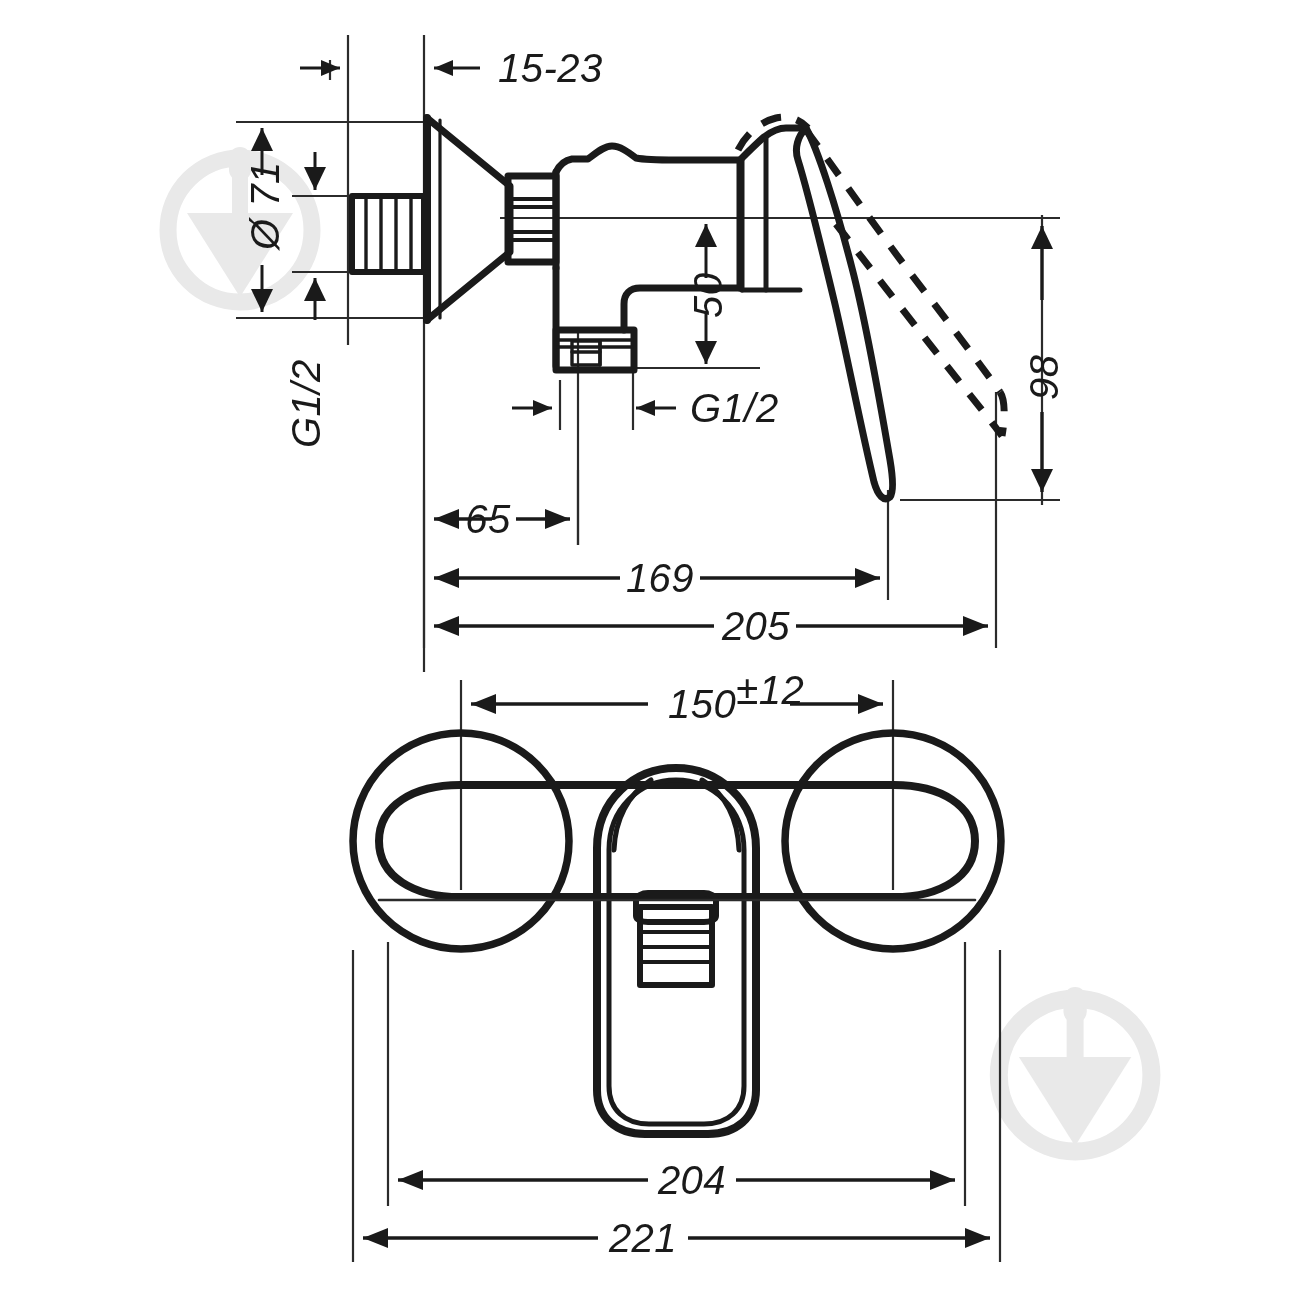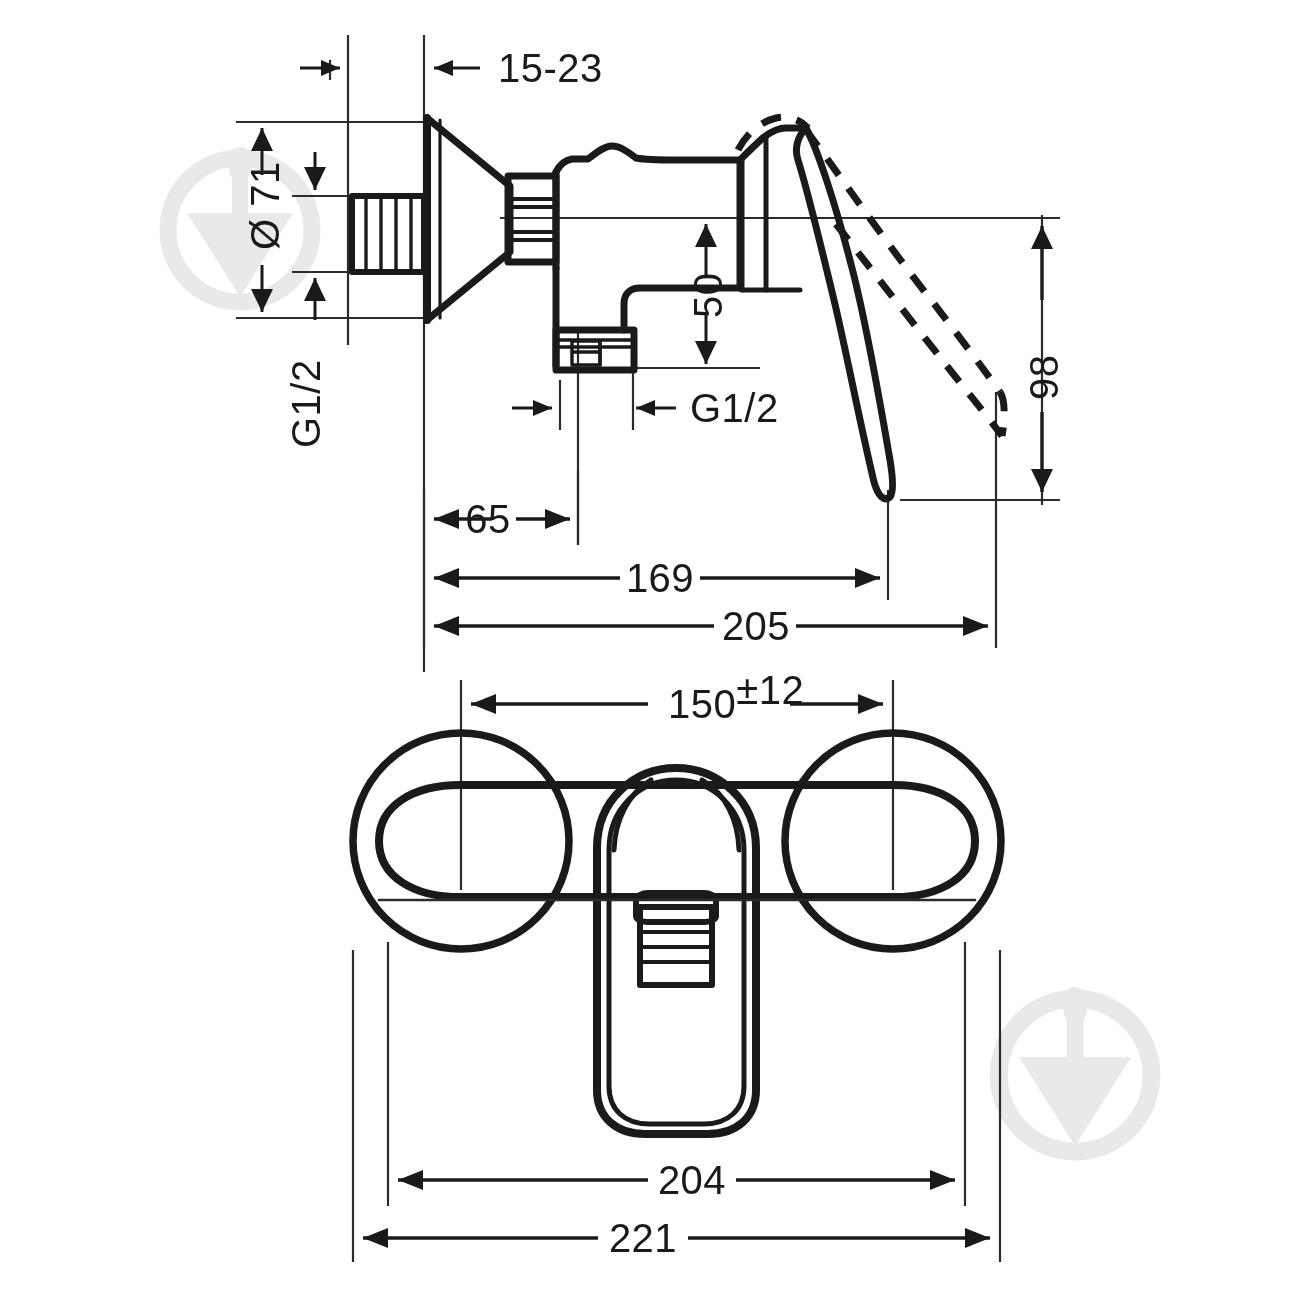--- a/index.html
+++ b/index.html
@@ -1,18 +1,18 @@
 <!DOCTYPE html>
 <html><head>
 <meta charset="utf-8">
 <style>
   html,body{margin:0;padding:0;background:#ffffff;}
   body{width:1300px;height:1300px;overflow:hidden;
        font-family:"Liberation Sans","DejaVu Sans",sans-serif;}
-  #stage{position:relative;width:1300px;height:1136px;background:#ffffff;}
+  #stage{position:relative;width:1300px;height:1136px;background:#ffffff;font-style:italic;}
   #stage svg{display:block;}
   .dimtext{font-family:"Liberation Sans","DejaVu Sans",sans-serif;
            fill:#1a1a1a;font-size:40px;letter-spacing:0.5px;}
 </style>
 </head>
 <body>
 
 <div id="stage">
 <svg width="1300" height="1300" viewBox="0 0 1300 1300">
 

